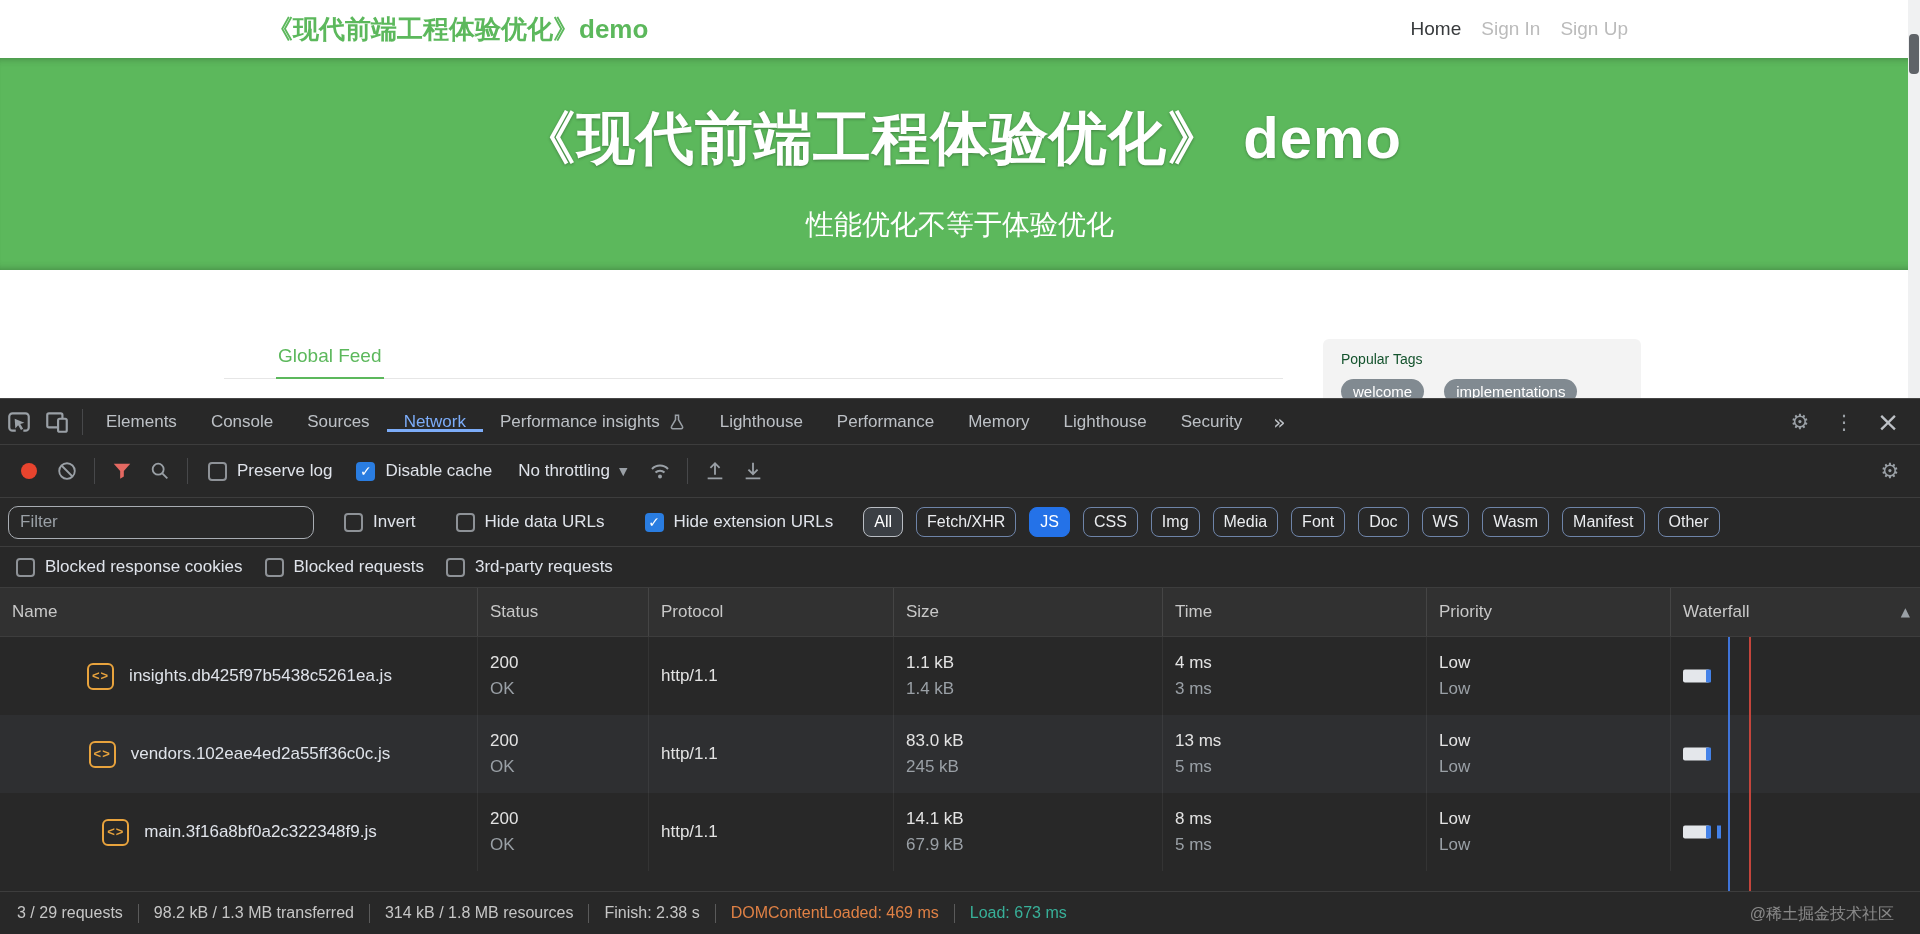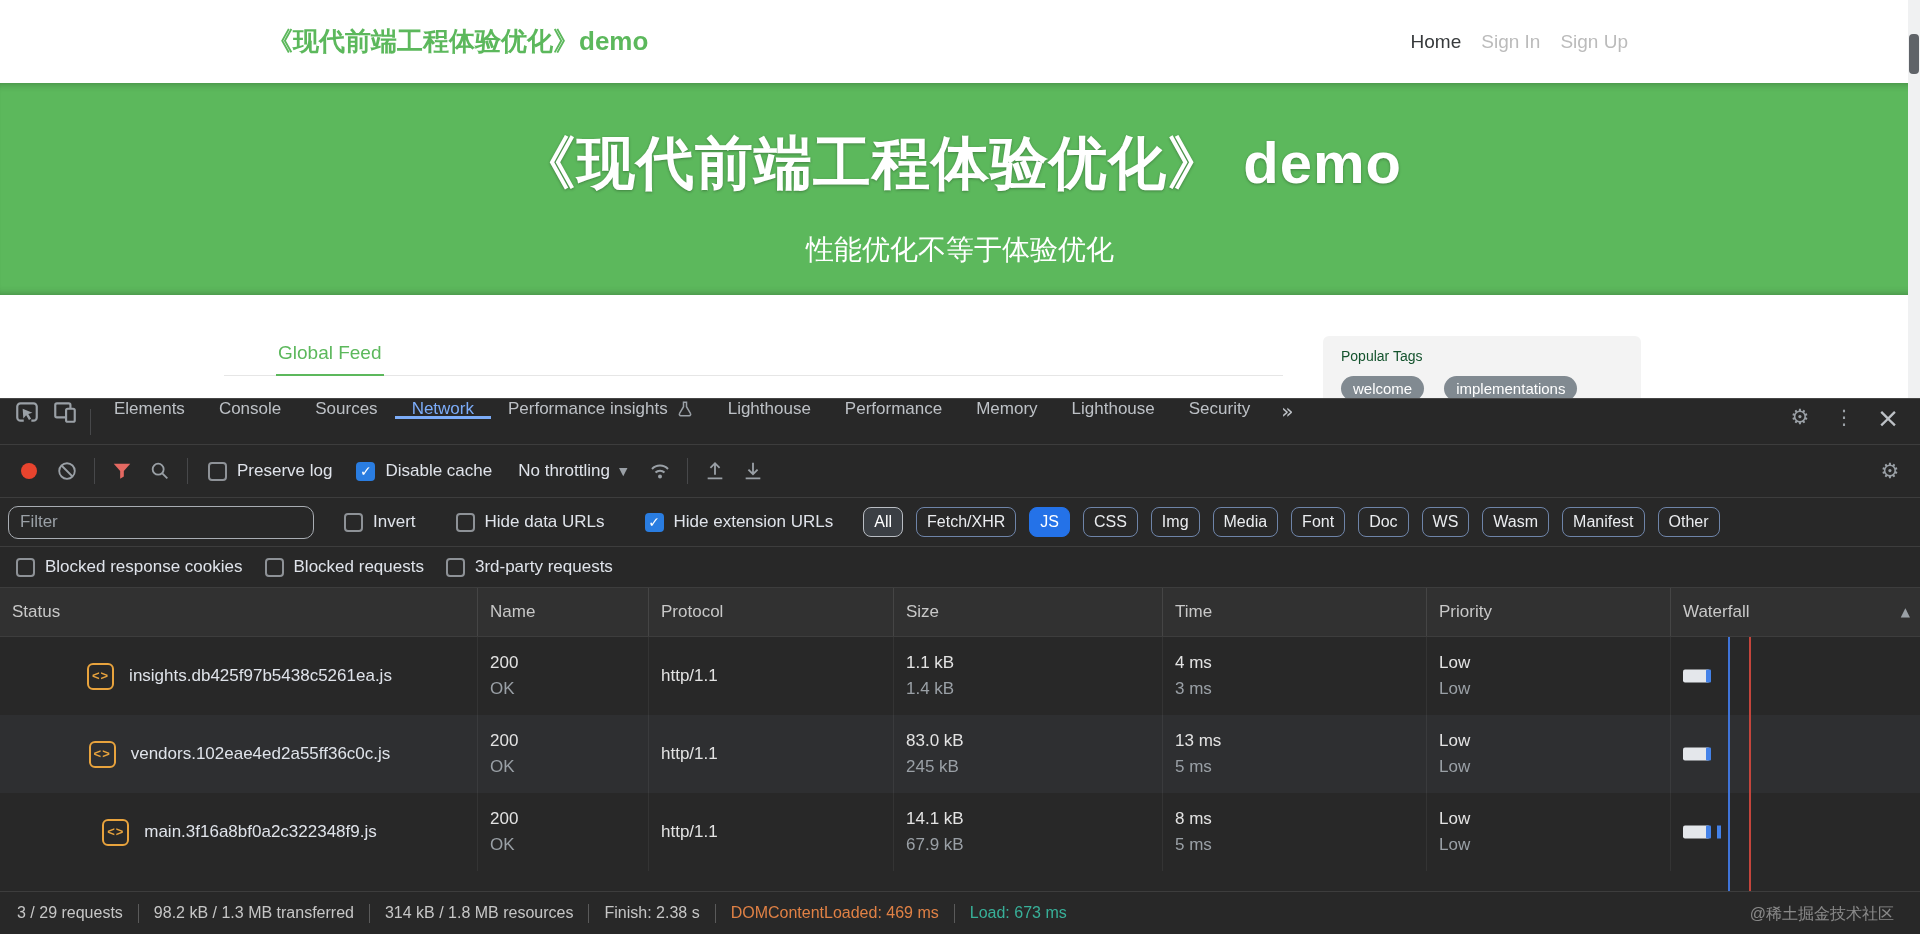--- a/index.html
+++ b/index.html
@@ -2,51 +2,51 @@
 <html><head>
 <meta charset="utf-8">
 <style>
   * { margin:0; padding:0; box-sizing:border-box; }
   html,body { width:1920px; height:934px; overflow:hidden; font-family:"Liberation Sans",sans-serif; }
   .uicon { font-family:"DejaVu Sans",sans-serif; }
   .screen { position:relative; width:1920px; height:934px; background:#fff; }
 
   
   .webpage { position:absolute; top:0; left:0; width:1920px; height:398px; background:#fff; overflow:hidden; }
-  .site-header { height:83px; display:flex; align-items:center; justify-content:space-between; padding:0 292px 0 267px; background:#fff; }
+  .site-header { height:58px; display:flex; align-items:center; justify-content:space-between; padding:0 292px 0 267px; background:#fff; }
   .brand { color:#5cb85c; font-weight:700; font-size:26px; }
   .top-nav { display:flex; gap:20px; font-size:19px; }
   .top-nav a { text-decoration:none; }
   .nav-home { color:#373a3c; }
   .nav-muted { color:#bbbbbb; }
 
   .banner { height:212px; background:#5cb85c; color:#fff; text-align:center; padding-top:42px;
             box-shadow: inset 0 8px 8px -8px rgba(0,0,0,.3), inset 0 -8px 8px -8px rgba(0,0,0,.3); }
   .banner-title { font-size:58px; font-weight:700; text-shadow:0 1px 3px rgba(0,0,0,.3); letter-spacing:1px; }
   .banner-sub { margin-top:28px; font-size:28px; font-weight:300; }
 
-  .page-content { position:relative; height:116px; background:#fff; }
+  .page-content { position:relative; height:116px; background:#fff;margin-top:28px; }
   .feed-wrap { position:absolute; left:224px; top:0; width:1059px; height:81px; border-bottom:1px solid #e6e6e6;
                display:flex; align-items:flex-end; padding-left:52px; }
   .feed-tab { color:#5cb85c; border-bottom:2px solid #5cb85c; padding:0 2px 10px; font-size:19px; cursor:pointer; margin-bottom:-1px; }
   .popular { position:absolute; left:1323px; top:41px; width:318px; height:90px; background:#f3f3f3; border-radius:6px; padding:12px 18px; }
   .popular-title { font-size:14px; color:#14532d; }
   .tags { margin-top:12px; display:flex; gap:20px; }
   .tagpill { background:#818a91; color:#fff; border-radius:13px; padding:4px 12px; font-size:15px; white-space:nowrap; }
 
   .pg-scrollbar { position:absolute; right:0; top:0; width:12px; height:398px; background:#f0f1f2; }
   .pg-thumb { position:absolute; top:34px; left:1px; width:10px; height:40px; background:#5f6368; border-radius:4px; }
 
   
   .devtools { position:absolute; top:398px; left:0; width:1920px; height:536px; background:#282828; color:#cdcdcd;
               border-top:1px solid #454545; display:flex; flex-direction:column; }
   .vdiv { width:1px; height:26px; background:#47484a; margin:0 6px; flex:0 0 1px; }
   .flex-spacer { flex:1; }
 
-  .dt-tabbar { height:46px; display:flex; align-items:flex-start; border-bottom:1px solid #3d3d3d; padding-left:8px; }
+  .dt-tabbar { height:46px; display:flex; align-items:center; border-bottom:1px solid #3d3d3d; }
   .dt-tool-icon { width:38px; display:flex; align-items:center; justify-content:center; cursor:pointer; }
   .dt-tabbar .vdiv { align-self:center; }
   .dt-tab { padding:0 17px; display:flex; align-items:center; gap:8px; color:#bdc1c6; font-size:17px; cursor:pointer; white-space:nowrap; }
   .dt-tab.active { color:#7cacf8; box-shadow:inset 0 -3px 0 #7cacf8; }
   .dt-tab-more { display:flex; align-items:center; padding:0 14px; color:#bdc1c6; font-size:20px; cursor:pointer; }
   .dt-right { margin-left:auto; display:flex; align-items:center; gap:8px; padding-right:14px; }
   .bar-icon { width:36px; height:36px; display:flex; align-items:center; justify-content:center; color:#9aa0a6; cursor:pointer; }
   .gear { font-size:21px; }
   .kebab { font-size:20px; }
   .close-x { font-size:27px; color:#bdc1c6; }
@@ -303,24 +303,24 @@
         <span>Blocked requests</span>
       </label>
       <label class="cb-label">
         <span class="cb"></span>
         <span>3rd-party requests</span>
       </label>
     </div>
 
     <div class="thead">
       <div class="th">
+          <span>Name</span>
+        </div>
+      <div class="th">
           <span>Status</span>
-        </div>
-      <div class="th">
-          <span>Name</span>
         </div>
       <div class="th">
           <span>Protocol</span>
         </div>
       <div class="th">
           <span>Size</span>
         </div>
       <div class="th">
           <span>Time</span>
         </div>

